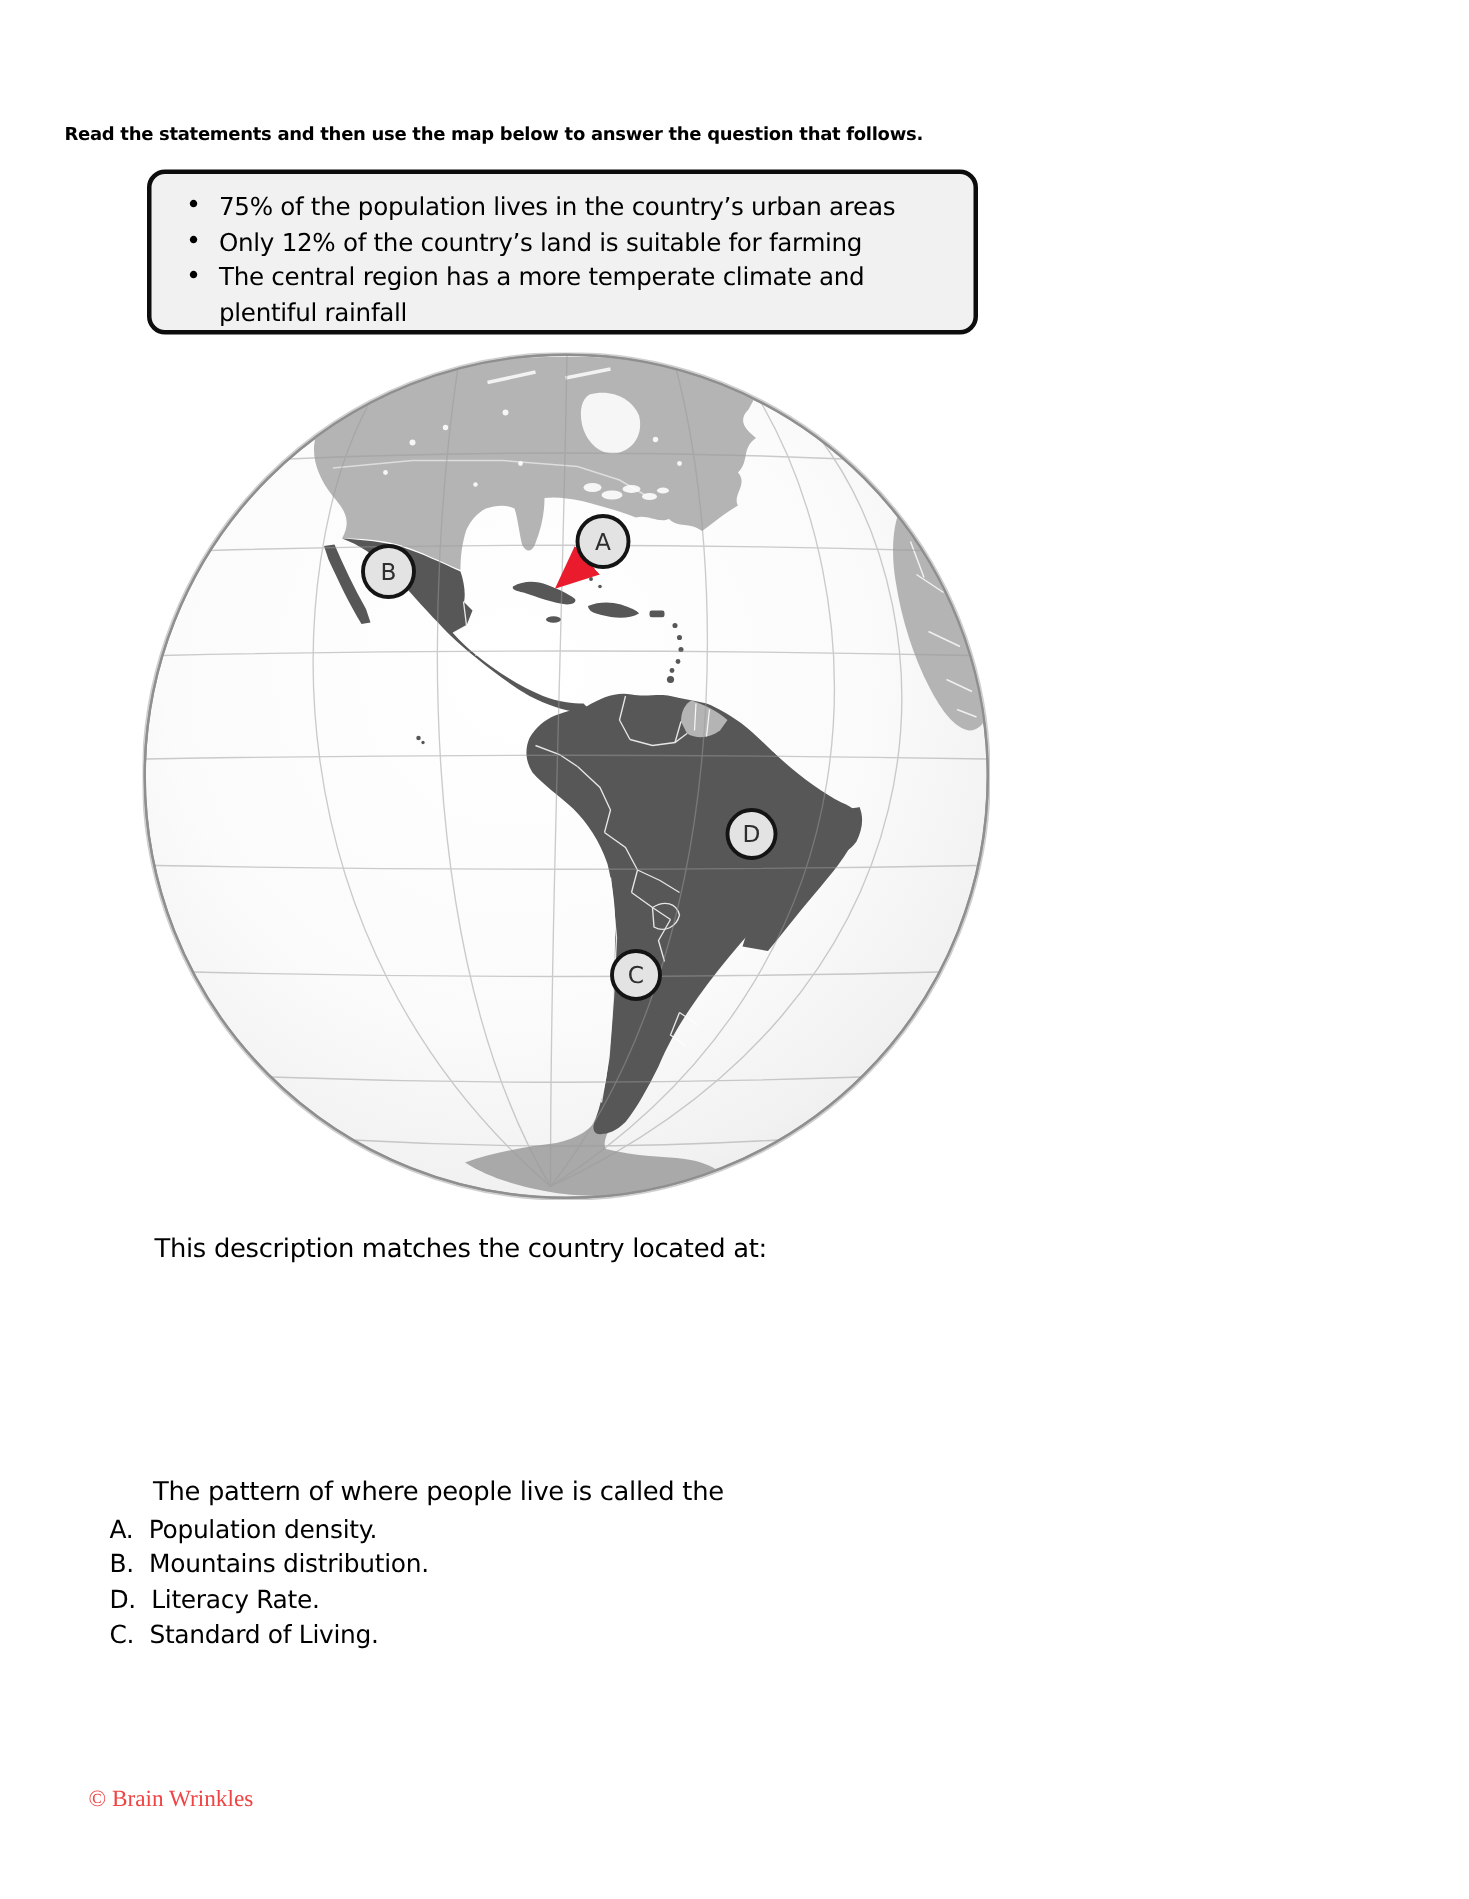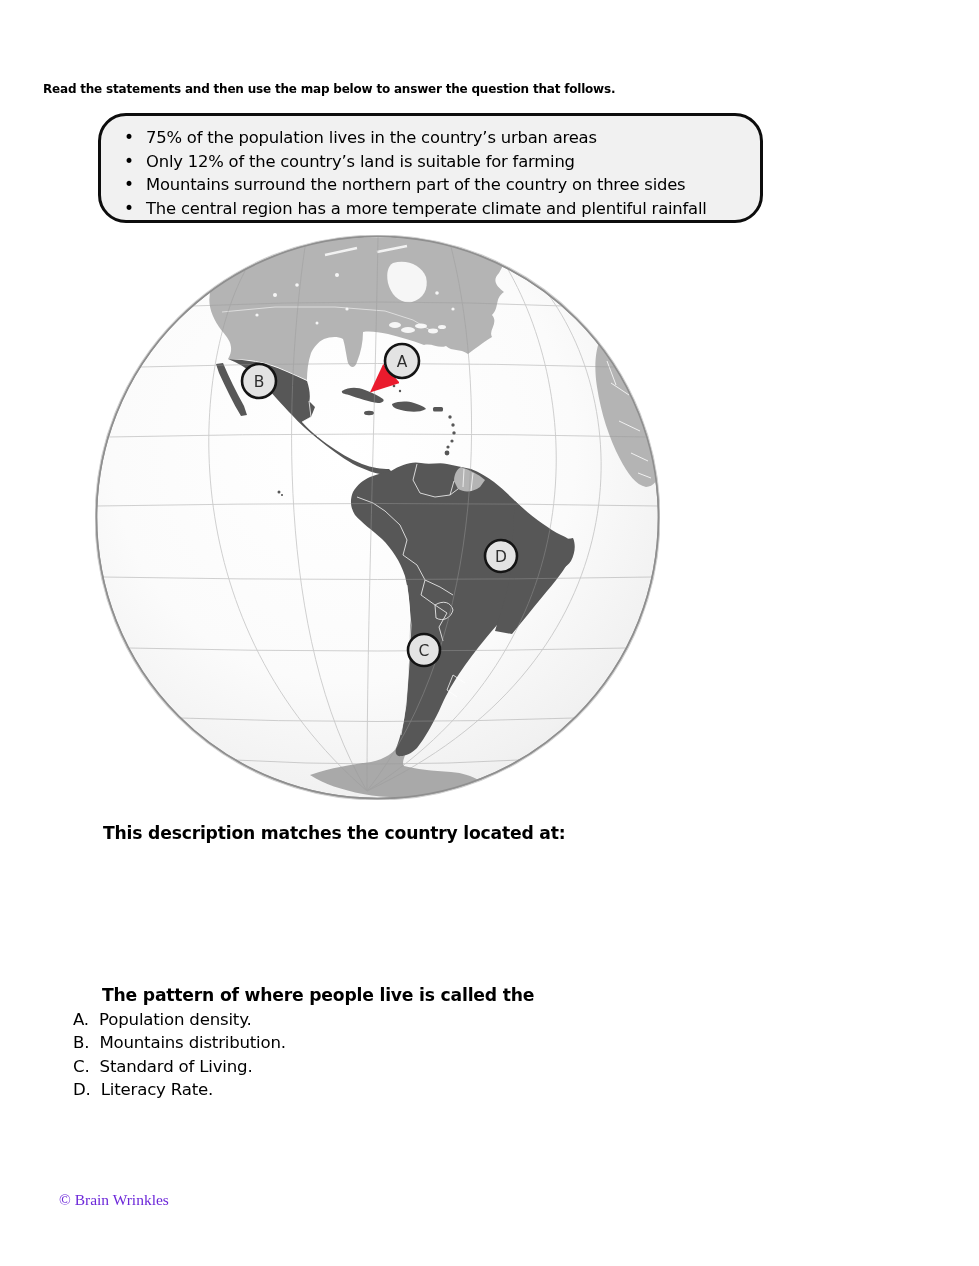--- a/index.html
+++ b/index.html
@@ -5,55 +5,54 @@
   html,body{margin:0;padding:0;background:#ffffff;}
   #page{
     position:relative;width:979px;height:1266px;background:#ffffff;overflow:hidden;
     font-family:"DejaVu Sans","Liberation Sans",sans-serif;color:#000;
   }
   .instruction{
     position:absolute;left:43px;top:82px;width:900px;
     font-size:12px;font-weight:bold;letter-spacing:-0.2px;
   }
   .statements-box{
-    position:absolute;left:98px;top:113px;width:665px;height:110px;
-    box-sizing:border-box;border:3.5px solid #0d0d0d;border-radius:28px;
+    position:absolute;left:98px;top:113px;width:554px;height:110px;
+    box-sizing:border-box;border:3.5px solid #0d0d0d;border-radius:12px;
     background:#f1f1f1;
   }
   .statements-box ul{margin:0;padding:10px 10px 0 0;list-style:none;}
   .statements-box li{
     position:relative;padding-left:45px;font-size:16.4px;line-height:23.6px;
     letter-spacing:-0.2px;
   }
   .statements-box li::before{
     content:"\2022";position:absolute;left:23px;top:0;font-size:17px;
   }
   .map-wrap{position:absolute;left:95px;top:235px;width:565px;height:565px;}
   .question{position:absolute;}
-  .q-prompt{font-size:17.2px;font-weight:bold;letter-spacing:-0.2px;}
+  .q-prompt{font-size:17.2px;font-weight:normal;letter-spacing:-0.2px;}
   .q-options{position:absolute;}
   .opt{font-size:16.6px;line-height:23.3px;white-space:pre-wrap;letter-spacing:-0.2px;}
   .credit{
     position:absolute;left:59px;top:1191px;
     font-family:"Liberation Serif","DejaVu Serif",serif;
-    font-size:15.5px;color:#6d28d9;
+    font-size:15.5px;color:#ef4444;
   }
 </style>
 </head>
 <body>
 
 <div id="page">
 
   <div class="instruction">Read the statements and then use the map below to answer the question that follows.</div>
 
   <div class="statements-box">
     <ul>
       <li>75% of the population lives in the country’s urban areas</li>
       <li>Only 12% of the country’s land is suitable for farming</li>
-      <li>Mountains surround the northern part of the country on three sides</li>
       <li>The central region has a more temperate climate and plentiful rainfall</li>
     </ul>
   </div>
 
   <div class="map-wrap">
     <svg width="565" height="565" viewBox="0 0 565 565">
       <defs>
         <radialGradient id="ocean" cx="44%" cy="38%" r="75%">
           <stop offset="0%" stop-color="#ffffff"></stop>
           <stop offset="55%" stop-color="#fbfbfb"></stop>
@@ -206,19 +205,19 @@
   <div class="question" style="left:103px;top:823px;">
     <div class="q-prompt">This description matches the country located at:</div>
   </div>
 
   <div class="question" style="left:102px;top:985px;">
     <div class="q-prompt">The pattern of where people live is called the</div>
   </div>
   <div class="q-options" style="left:73px;top:1008px;">
     <div class="opt">A.  Population density.</div>
     <div class="opt">B.  Mountains distribution.</div>
+    <div class="opt">D.  Literacy Rate.</div>
     <div class="opt">C.  Standard of Living.</div>
-    <div class="opt">D.  Literacy Rate.</div>
   </div>
 
   <div class="credit">© Brain Wrinkles</div>
 
 </div>
 
 </body></html>

